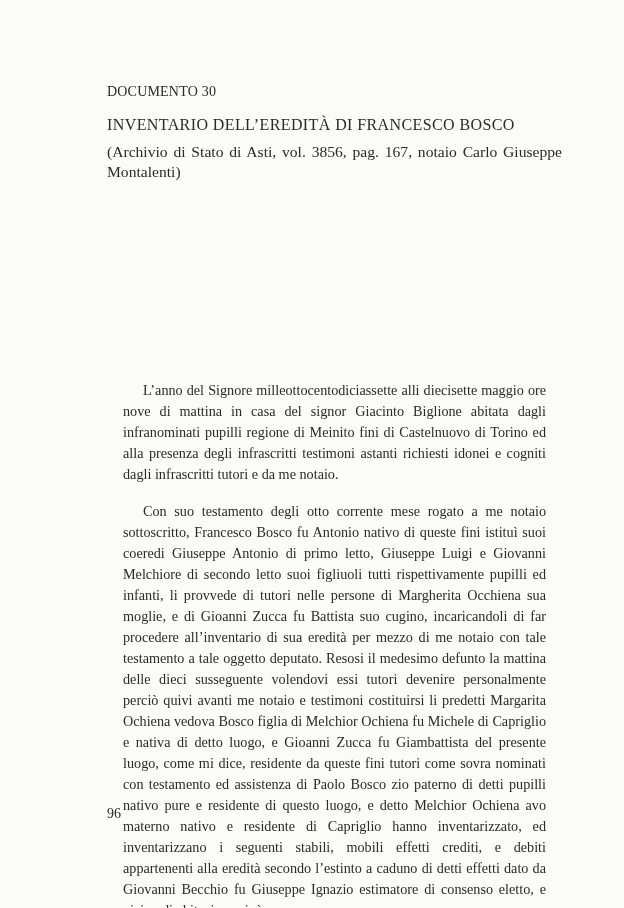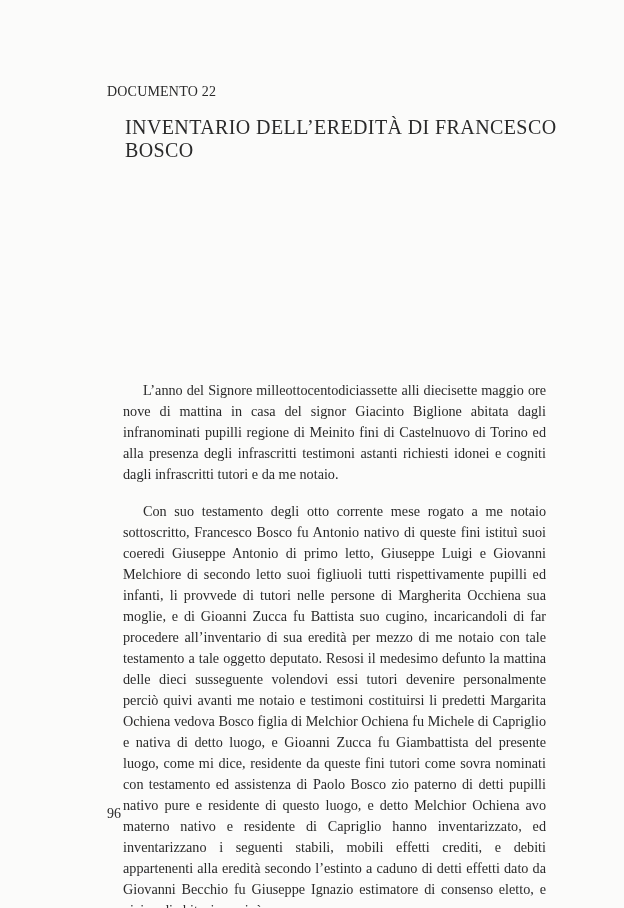--- a/index.html
+++ b/index.html
@@ -27,23 +27,22 @@
       left: 107px;
       top: 84px;
       font-size: 14px;
       letter-spacing: 0.2px;
     }
     .doc-title {
       position: absolute;
       left: 107px;
       top: 116px;
       width: 460px;
-      font-size: 20px;
+      font-size: 16px;
       letter-spacing: 0.4px;
-      margin-left: 18px;
     }
     .doc-source {
       position: absolute;
       left: 107px;
       top: 142px;
       width: 455px;
       font-size: 15.6px;
       line-height: 20px;
       text-align: justify;
       text-align-last: left;
@@ -69,22 +68,23 @@
       position: absolute;
       left: 107px;
       top: 806px;
       font-size: 14px;
     }
   </style>
 </head>
 <body>
 
 <div class="page">
-  <div class="doc-label">DOCUMENTO 22</div>
+  <div class="doc-label">DOCUMENTO 30</div>
   <div class="doc-title">INVENTARIO DELL’EREDITÀ DI FRANCESCO BOSCO</div>
+  <div class="doc-source">(Archivio di Stato di Asti, vol. 3856, pag. 167, notaio Carlo Giuseppe Montalenti)</div>
 
   <div class="body-text">
     <p>L’anno del Signore milleottocentodiciassette alli diecisette maggio ore nove di mattina in casa del signor Giacinto Biglione abitata dagli infranominati pupilli regione di Meinito fini di Castelnuovo di Torino ed alla presenza degli infrascritti testimoni astanti richiesti idonei e cogniti dagli infrascritti tutori e da me notaio.</p>
     <p>Con suo testamento degli otto corrente mese rogato a me notaio sottoscritto, Francesco Bosco fu Antonio nativo di queste fini istituì suoi coeredi Giuseppe Antonio di primo letto, Giuseppe Luigi e Giovanni Melchiore di secondo letto suoi figliuoli tutti rispettivamente pupilli ed infanti, li provvede di tutori nelle persone di Margherita Occhiena sua moglie, e di Gioanni Zucca fu Battista suo cugino, incaricandoli di far procedere all’inventario di sua eredità per mezzo di me notaio con tale testamento a tale oggetto deputato. Resosi il medesimo defunto la mattina delle dieci susseguente volendovi essi tutori devenire personalmente perciò quivi avanti me notaio e testimoni costituirsi li predetti Margarita Ochiena vedova Bosco figlia di Melchior Ochiena fu Michele di Capriglio e nativa di detto luogo, e Gioanni Zucca fu Giambattista del presente luogo, come mi dice, residente da queste fini tutori come sovra nominati con testamento ed assistenza di Paolo Bosco zio paterno di detti pupilli nativo pure e residente di questo luogo, e detto Melchior Ochiena avo materno nativo e residente di Capriglio hanno inventarizzato, ed inventarizzano i seguenti stabili, mobili effetti crediti, e debiti appartenenti alla eredità secondo l’estinto a caduno di detti effetti dato da Giovanni Becchio fu Giuseppe Ignazio estimatore di consenso eletto, e vicino di abitazione cioè:</p>
   </div>
 
   <div class="page-number">96</div>
 </div>
 
 </body></html>

